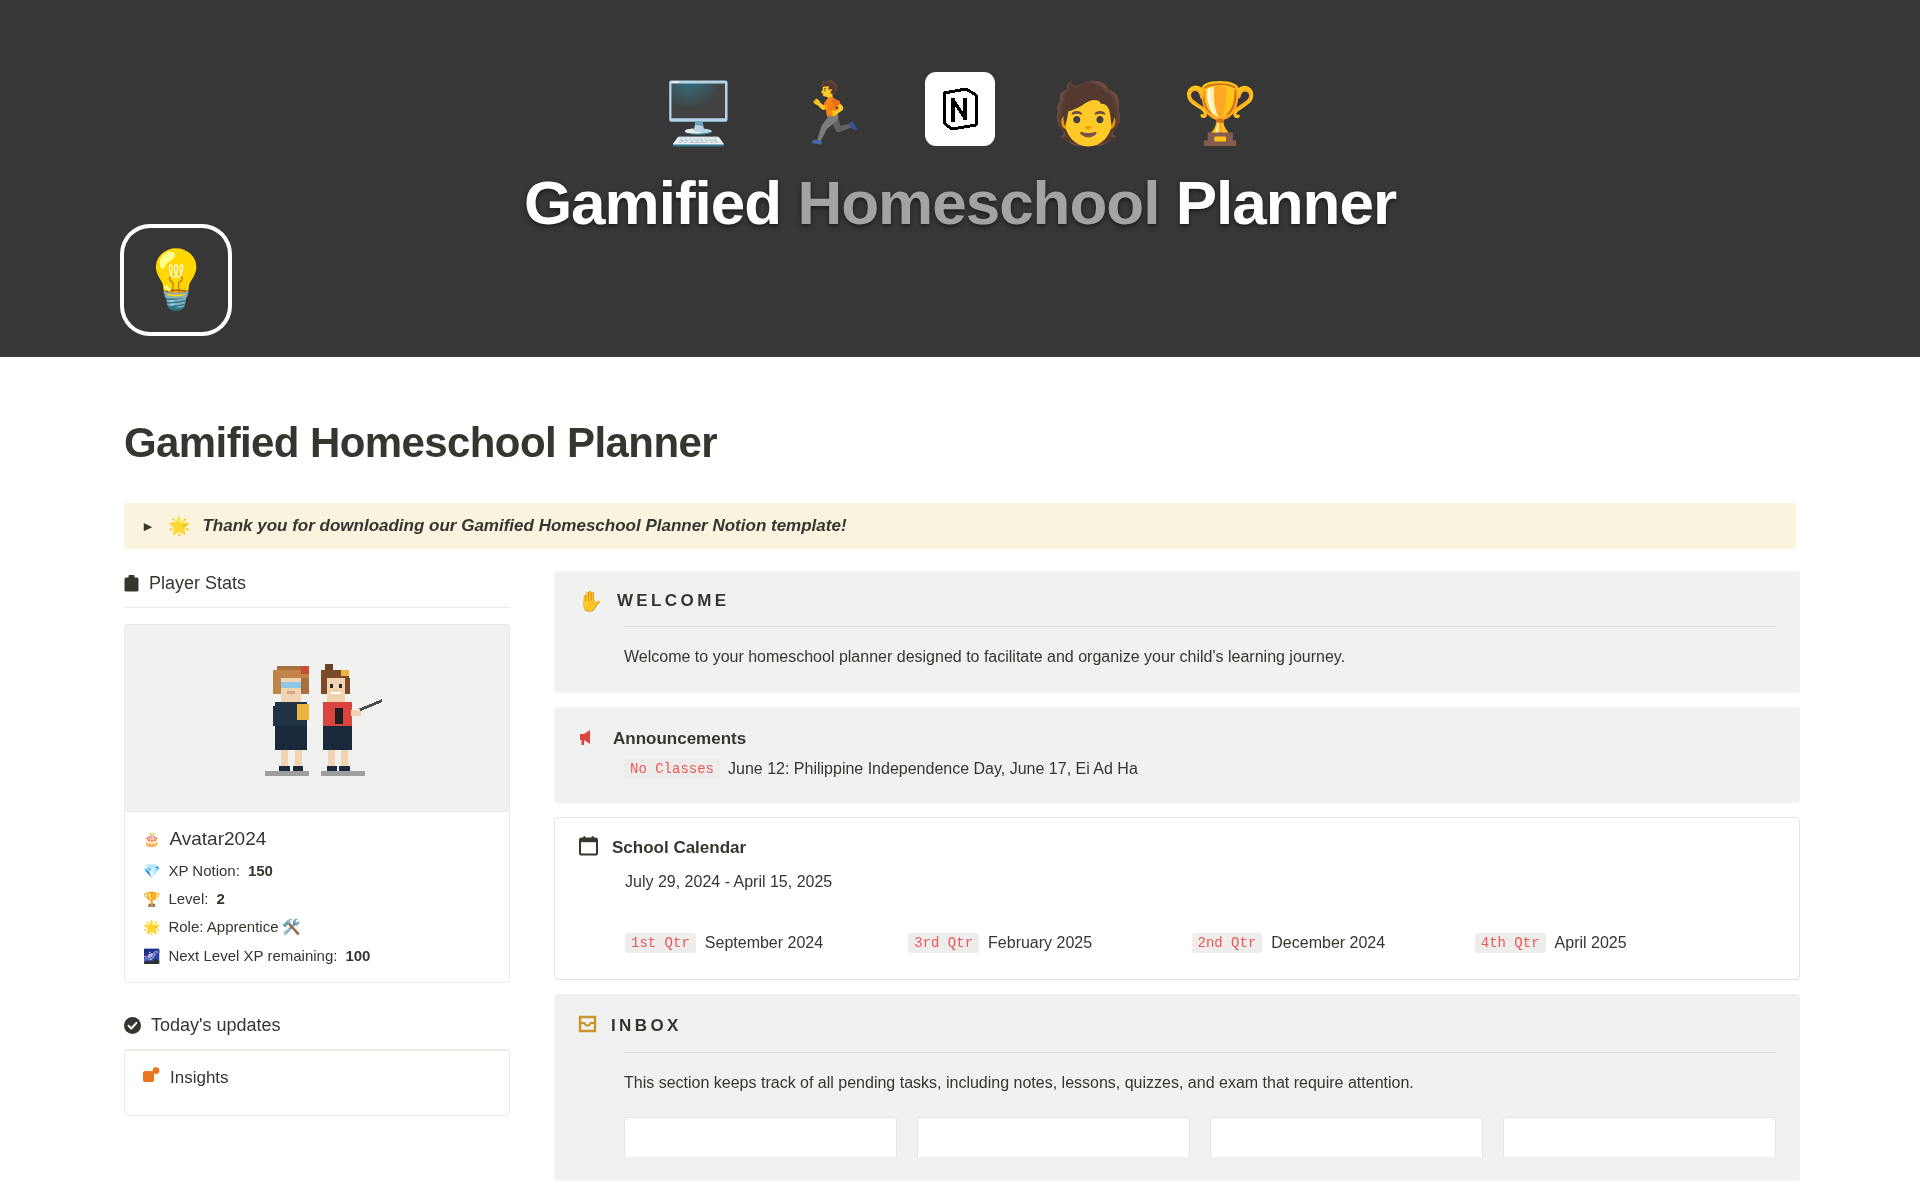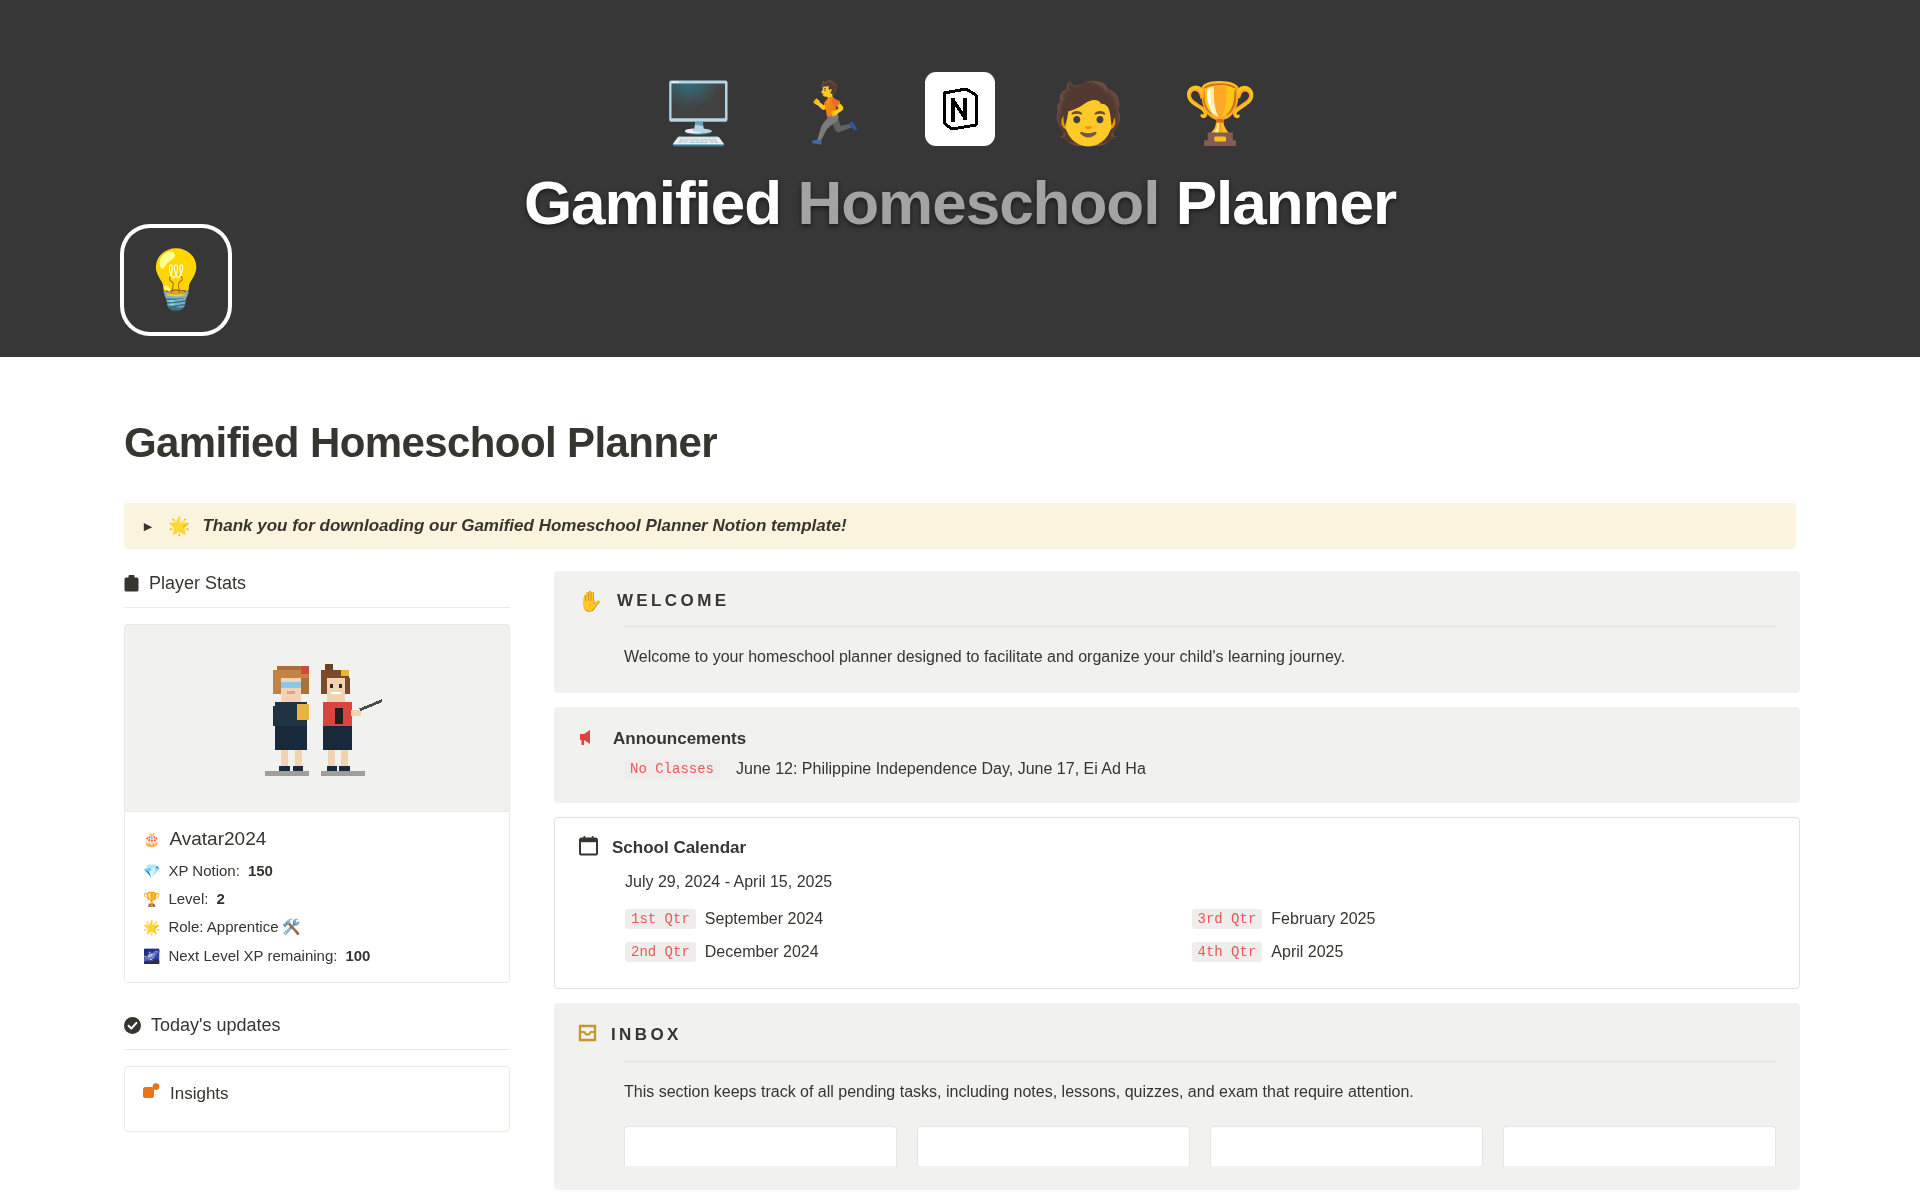--- a/index.html
+++ b/index.html
@@ -182,21 +182,20 @@
     gap: 8px;
     margin-bottom: 11px;
   }
   .stat-row:last-child { margin-bottom: 0; }
   .stat-row b { font-weight: 700; }
   .stat-ico { font-size: 14px; line-height: 1; }
 
   .sec-head.sp { margin-top: 30px; }
 
   .insights-card {
-    margin-top: 16px;
     background: #ffffff;
     border: 1px solid #eceae5;
     border-radius: 4px;
     padding: 16px 10px 26px 18px;
   }
   .insights-title {
     font-size: 17px;
     color: #37352f;
     display: flex;
     align-items: center;
@@ -240,41 +239,41 @@
     color: #37352f;
     line-height: 1.5;
     margin: 18px 0 0 46px;
   }
   .ann-line {
     margin: 9px 0 0 46px;
     font-size: 16px;
     color: #37352f;
     display: flex;
     align-items: center;
-    gap: 16px;
+    gap: 8px;
     text-align: center;
   }
   .code {
     font-family: "Liberation Mono", "DejaVu Sans Mono", monospace;
     background: #eeedeb;
     color: #eb5757;
     font-size: 14px;
     padding: 2px 6px;
     border-radius: 3px;
     white-space: nowrap;
   }
   .cal-range {
     margin: 14px 0 0 46px;
     font-size: 16px;
     color: #37352f;
   }
   .qtr-grid {
-    margin: 18px 0 0 46px;
+    margin: 42px 0 0 46px;
     display: grid;
-    grid-template-columns: 1fr 1fr;
+    grid-template-columns: 1fr 1fr 1fr 1fr;
     column-gap: 0;
     row-gap: 13px;
   }
   .qtr-item {
     display: flex;
     align-items: center;
     gap: 9px;
     font-size: 16px;
     color: #37352f;
   }

